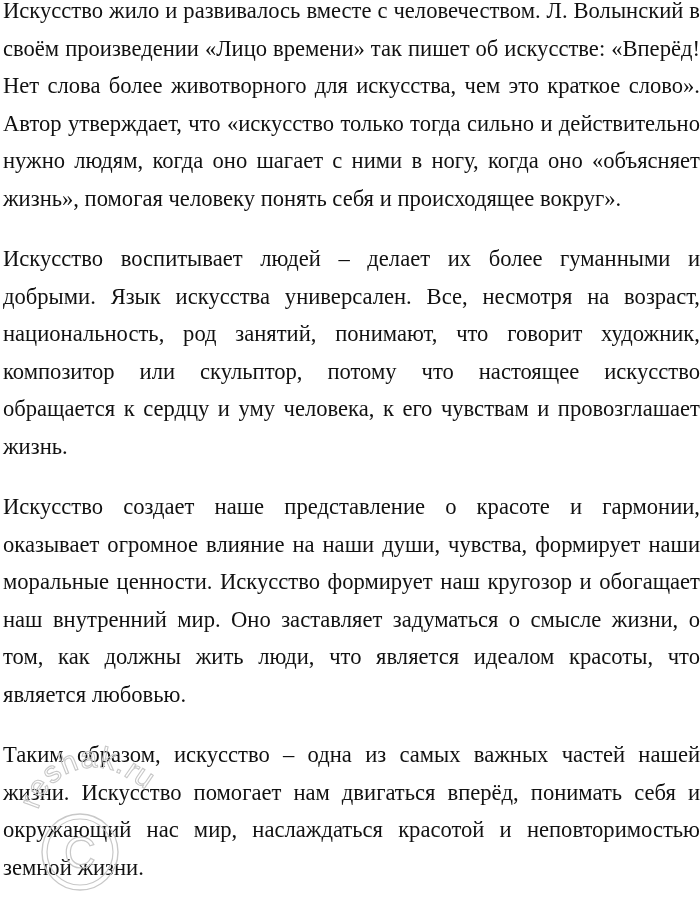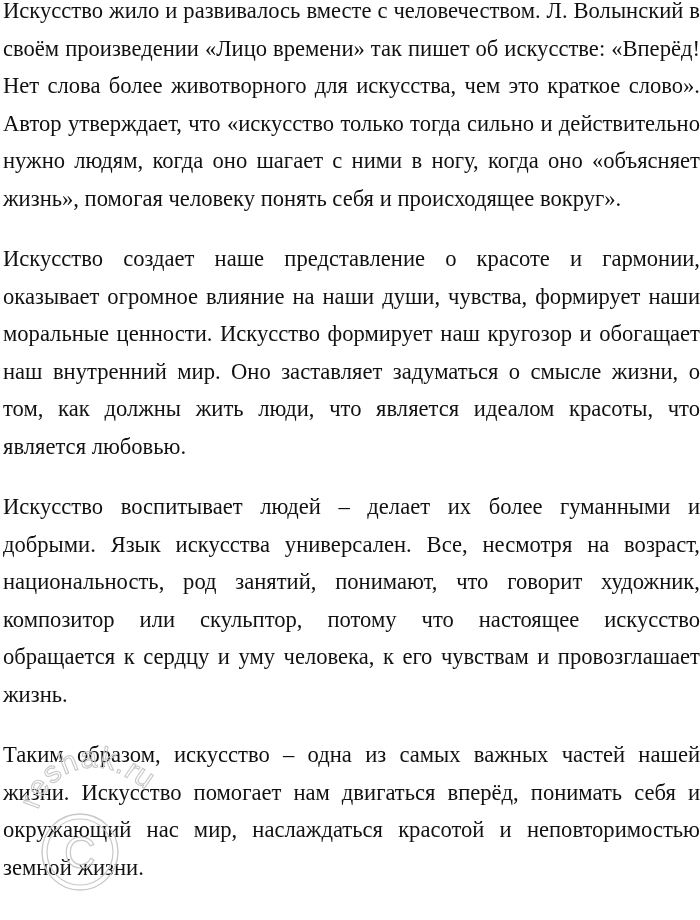--- a/index.html
+++ b/index.html
@@ -36,22 +36,22 @@
       width: 170px;
       height: 180px;
       pointer-events: none;
     }
   </style>
 </head>
 <body>
 
 <div class="doc">
   <p class="para">Искусство жило и развивалось вместе с человечеством. Л. Волынский в своём произведении «Лицо времени» так пишет об искусстве: «Вперёд! Нет слова более животворного для искусства, чем это краткое слово». Автор утверждает, что «искусство только тогда сильно и действительно нужно людям, когда оно шагает с ними в ногу, когда оно «объясняет жизнь», помогая человеку понять себя и происходящее вокруг».</p>
+  <p class="para">Искусство воспитывает людей – делает их более гуманными и добрыми. Язык искусства универсален. Все, несмотря на возраст, национальность, род занятий, понимают, что говорит художник, композитор или скульптор, потому что настоящее искусство обращается к сердцу и уму человека, к его чувствам и провозглашает жизнь.</p>
   <p class="para">Искусство создает наше представление о красоте и гармонии, оказывает огромное влияние на наши души, чувства, формирует наши моральные ценности. Искусство формирует наш кругозор и обогащает наш внутренний мир. Оно заставляет задуматься о смысле жизни, о том, как должны жить люди, что является идеалом красоты, что является любовью.</p>
-  <p class="para">Искусство воспитывает людей – делает их более гуманными и добрыми. Язык искусства универсален. Все, несмотря на возраст, национальность, род занятий, понимают, что говорит художник, композитор или скульптор, потому что настоящее искусство обращается к сердцу и уму человека, к его чувствам и провозглашает жизнь.</p>
   <p class="para">Таким образом, искусство – одна из самых важных частей нашей жизни. Искусство помогает нам двигаться вперёд, понимать себя и окружающий нас мир, наслаждаться красотой и неповторимостью земной жизни.</p>
 </div>
 
 <div class="watermark">
   <svg width="170" height="180" viewBox="0 0 170 180" xmlns="http://www.w3.org/2000/svg">
     <defs>
       <path id="wmArc" d="M 28 70 A 58 58 0 0 1 120 40 A 60 60 0 0 1 120 150" fill="none"></path>
     </defs>
     <circle cx="70" cy="112" r="38" fill="none" stroke="#c8c8c8" stroke-width="1.4"></circle>
     <circle cx="70" cy="112" r="33" fill="none" stroke="#c8c8c8" stroke-width="1.2"></circle>

